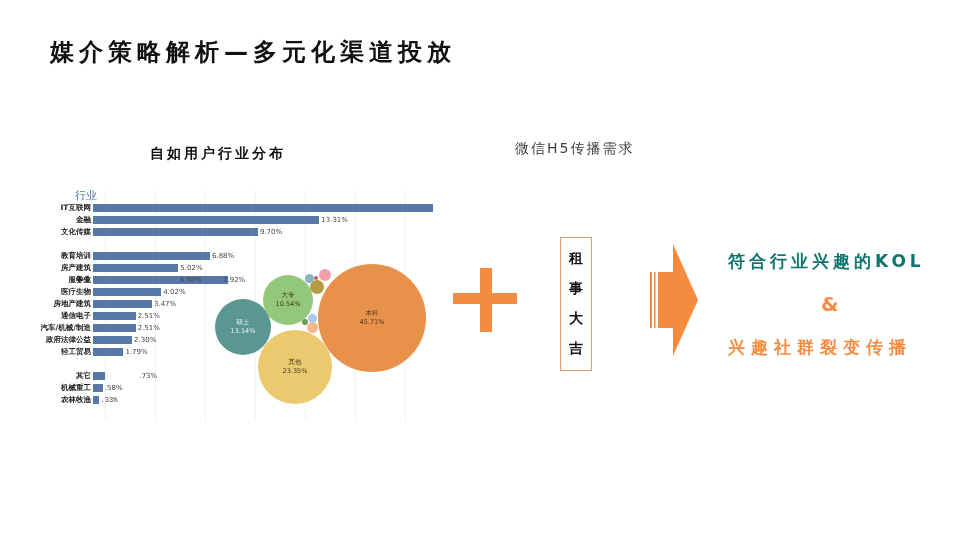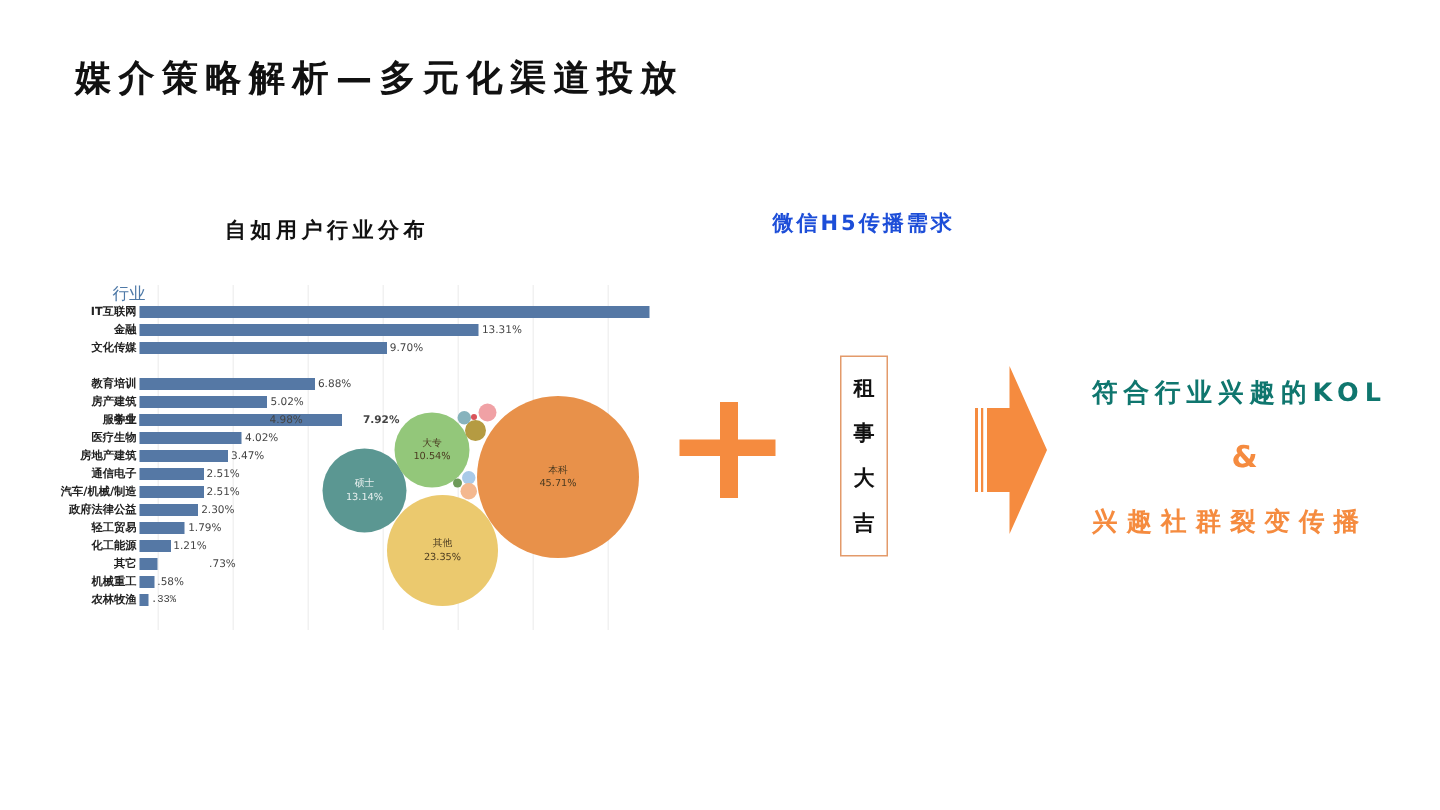--- a/index.html
+++ b/index.html
@@ -1,21 +1,21 @@
 <!DOCTYPE html>
 <html><head>
 <meta charset="utf-8">
 <style>
   html, body { margin:0; padding:0; }
   body { width:960px; height:540px; background:#ffffff; position:relative; overflow:hidden;
          font-family:"DejaVu Sans", "Liberation Sans", sans-serif; }
   .title { position:absolute; left:50px; top:36px; font-size:24px; font-weight:bold; color:#111;
            letter-spacing:5px; }
   .sub-left { position:absolute; left:150px; top:145px; font-size:14px; font-weight:bold; color:#111; letter-spacing:3px; }
-  .sub-mid { position:absolute; left:515px; top:140px; font-size:14px; font-weight:bold; color:#1d4ed8; letter-spacing:2px; }
+  .sub-mid { position:absolute; left:515px; top:140px; font-size:14px; font-weight:normal; color:#404040; letter-spacing:2px; }
 
   .chart { position:absolute; left:45px; top:185px; width:395px; height:235px; background:#fff; }
   .chart .grid { position:absolute; top:5px; bottom:0; width:1px; background:#f1f1f1; }
   .chart .axis-title { position:absolute; left:30px; top:3px; font-size:11px; color:#4e79a7; }
   .row { position:absolute; left:0; height:12px; }
   .row .lab { position:absolute; right:calc(100% - 47px); width:80px; text-align:right; font-size:7.5px; color:#222;
               line-height:9px; top:0; font-weight:bold; white-space:nowrap; }
   .row .bar { position:absolute; left:48px; top:1px; height:8px; background:#5578a5; }
   .row .val { position:absolute; top:0; font-size:7px; color:#444; line-height:10px; white-space:nowrap; }
 
@@ -63,21 +63,21 @@
       <span class="val" style="left: 276.27px;">13.31%</span>
     </div>
     <div class="row" style="top: 42px; width: 395px;">
       <span class="lab" style="right: auto; left: -34px;">文化传媒</span>
       <div class="bar" style="width: 164.9px;"></div>
       <span class="val" style="left: 214.9px;">9.70%</span>
     </div>
     <div class="row" style="top: 54px; width: 395px; margin-top: 36px;">
       <span class="lab" style="right: auto; left: -34px;">服务业</span>
       <div class="bar" style="width: 134.64px;"></div>
-      <span class="val" style="left: 197px; font-weight: bold;">7.92%</span>
+      <span class="val" style="left: 178px;">7.92%</span>
     </div>
     <div class="row" style="top: 66px; width: 395px;">
       <span class="lab" style="right: auto; left: -34px;">教育培训</span>
       <div class="bar" style="width: 116.96px;"></div>
       <span class="val" style="left: 166.96px;">6.88%</span>
     </div>
     <div class="row" style="top: 78px; width: 395px;">
       <span class="lab" style="right: auto; left: -34px;">房产建筑</span>
       <div class="bar" style="width: 85.34px;"></div>
       <span class="val" style="left: 135.34px;">5.02%</span>
@@ -109,25 +109,20 @@
     </div>
     <div class="row" style="top: 150px; width: 395px;">
       <span class="lab" style="right: auto; left: -34px;">政府法律公益</span>
       <div class="bar" style="width: 39.1px;"></div>
       <span class="val" style="left: 89.1px;">2.30%</span>
     </div>
     <div class="row" style="top: 162px; width: 395px;">
       <span class="lab" style="right: auto; left: -34px;">轻工贸易</span>
       <div class="bar" style="width: 30.43px;"></div>
       <span class="val" style="left: 80.43px;">1.79%</span>
-    </div>
-    <div class="row" style="top: 174px; width: 395px;">
-      <span class="lab" style="right: auto; left: -34px;">化工能源</span>
-      <div class="bar" style="width: 20.57px;"></div>
-      <span class="val" style="left: 70.57px;">1.21%</span>
     </div>
     <div class="row" style="top: 186px; width: 395px;">
       <span class="lab" style="right: auto; left: -34px;">其它</span>
       <div class="bar" style="width: 12.41px;"></div>
       <span class="val" style="left: 62.41px; padding-left: 32px;">.73%</span>
     </div>
     <div class="row" style="top: 198px; width: 395px;">
       <span class="lab" style="right: auto; left: -34px;">机械重工</span>
       <div class="bar" style="width: 9.86px;"></div>
       <span class="val" style="left: 59.86px;">.58%</span>

